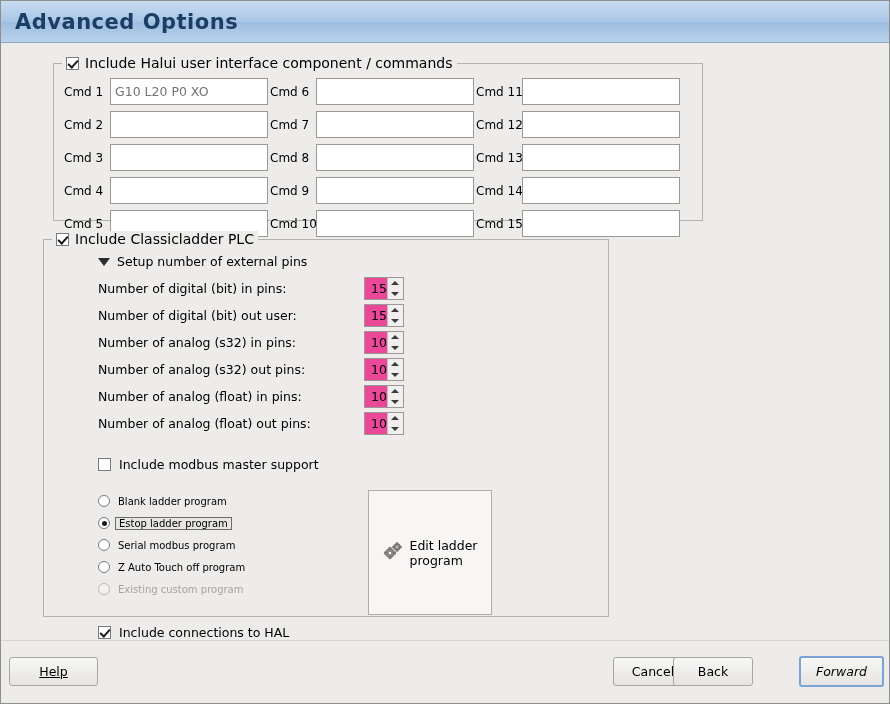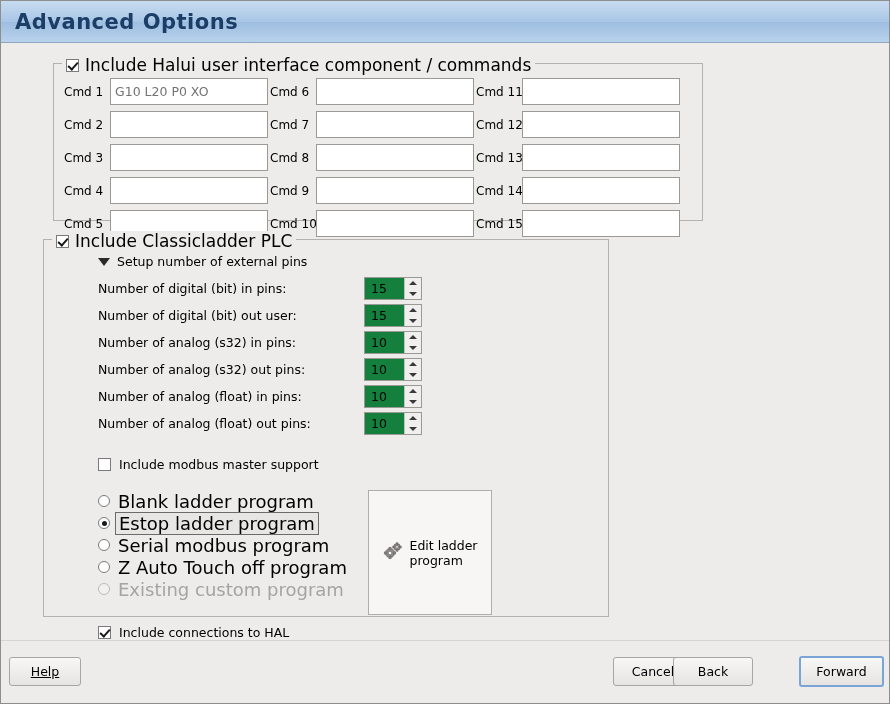--- a/index.html
+++ b/index.html
@@ -61,21 +61,21 @@
     position: absolute;
     top: -9px;
     left: 8px;
     background: #edeceb;
     padding: 0 4px;
     display: flex;
     align-items: center;
     gap: 6px;
     white-space: nowrap;
   }
-  .group-legend .lbl { font-size: 17px; }
+  .group-legend .lbl { font-size: 14px; }
 
   
   .cb {
     width: 13px;
     height: 13px;
     border: 1px solid #7a7a7a;
     background: #ffffff;
     box-sizing: border-box;
     display: inline-block;
     position: relative;
@@ -173,24 +173,24 @@
     align-items: center;
     margin: 0 0 0 54px;
     height: 27px;
   }
   .pin-label {
     width: 266px;
     font-size: 12.5px;
   }
   .spin {
     display: flex;
-    width: 58px;
+    width: 40px;
     height: 23px;
     border: 1px solid #9a9996;
-    background: #15803d;
+    background: #ec4899;
     box-sizing: border-box;
     align-items: stretch;
   }
   .spin .val {
     flex: 1;
     display: flex;
     align-items: center;
     padding-left: 6px;
     font-size: 12.5px;
   }
@@ -231,21 +231,21 @@
     display: flex;
     margin: 18px 0 0 54px;
   }
   .prog-list { width: 264px; }
   .prog-row {
     display: flex;
     align-items: center;
     gap: 8px;
     height: 22px;
   }
-  .prog-row .txtlbl { font-size: 18px; }
+  .prog-row .txtlbl { font-size: 10px; }
   .prog-row.selected .txtlbl {
     background: #e8e6e3;
     border: 1px solid #6b6b6b;
     padding: 0 3px;
     margin-left: -3px;
   }
   .prog-row.disabled .txtlbl { color: #a6a4a1; }
   .edit-btn {
     width: 124px;
     height: 125px;
@@ -285,20 +285,21 @@
     border-radius: 3px;
     background: linear-gradient(to bottom, #f7f7f6 0%, #e6e4e1 100%);
     font-size: 12.5px;
     display: flex;
     align-items: center;
     justify-content: center;
     box-sizing: border-box;
   }
   .btn.primary {
     border: 2px solid #7aa4d6;
+    font-style: italic;
   }
   .u { text-decoration: underline; }
 </style>
 </head>
 <body>
 
 <div class="window">
 
   <div class="titlebar">
     <span class="title">Advanced  Options</span>
@@ -481,21 +482,21 @@
 
       <div class="hal-row">
         <span class="cb checked"></span>
         <span>Include connections to HAL</span>
       </div>
     </div>
 
   </div>
 
   <div class="bottombar">
-    <div class="btn" style="left:8px; top:16px; width:72px;">
+    <div class="btn" style="left:8px; top:16px; width:89px;">
       <span class="u">Help</span>
     </div>
     <div class="btn" style="left:612px; top:16px; width:80px;">
       <span>Cancel</span>
     </div>
     <div class="btn" style="left:672px; top:16px; width:80px;">
       <span>Back</span>
     </div>
     <div class="btn primary" style="left:798px; top:15px; width:85px; height:31px;">
       <span>Forward</span>

